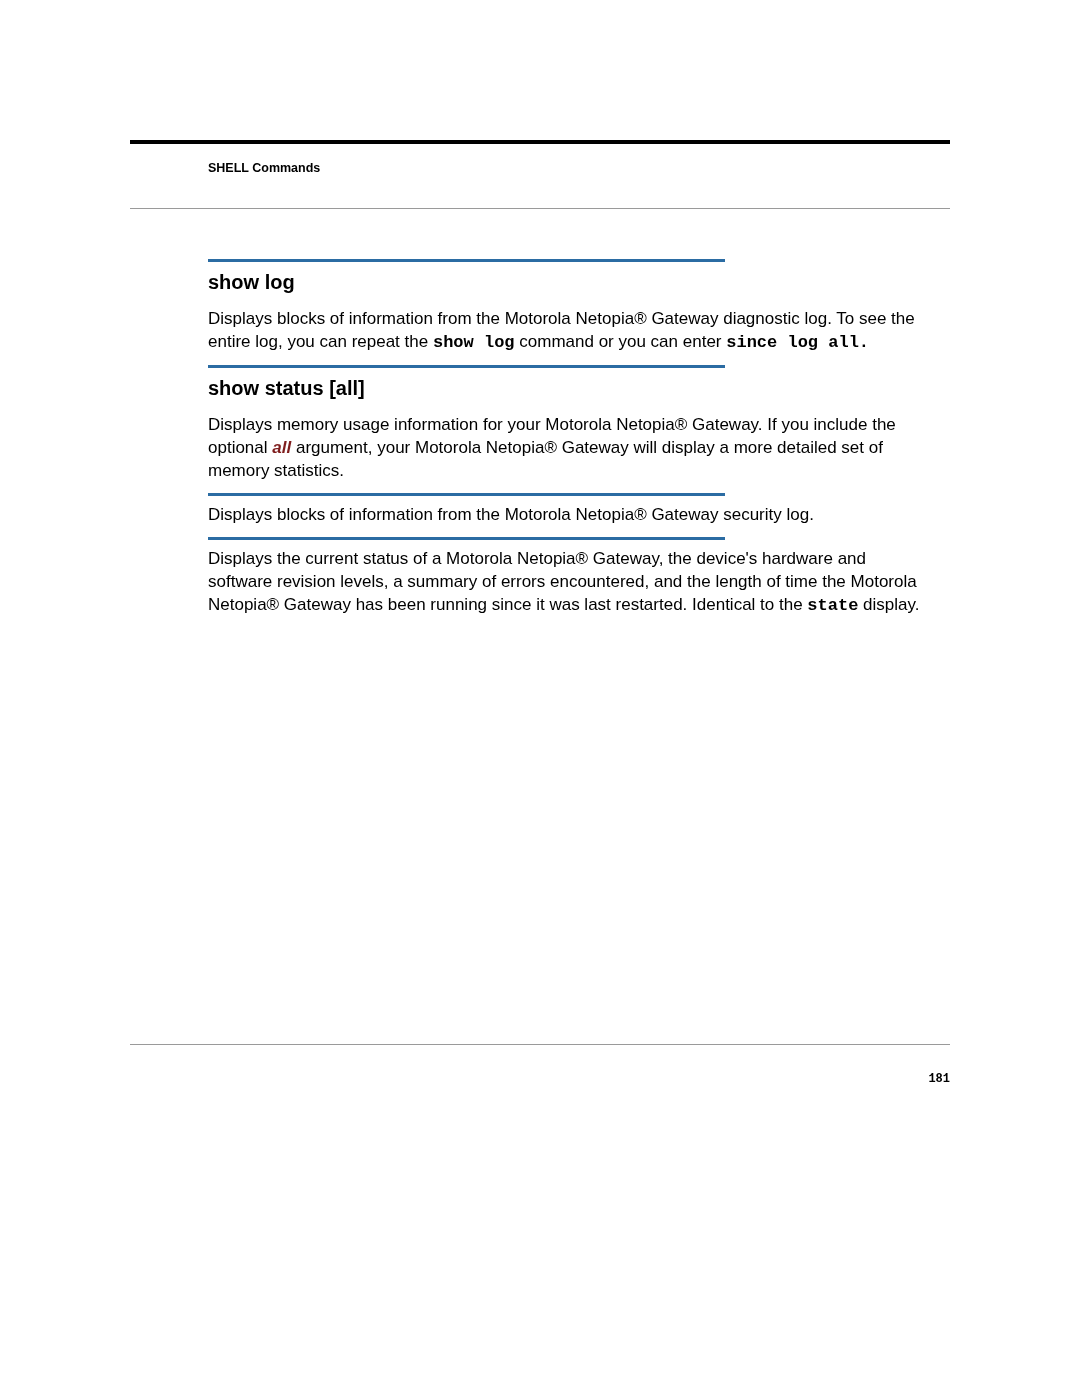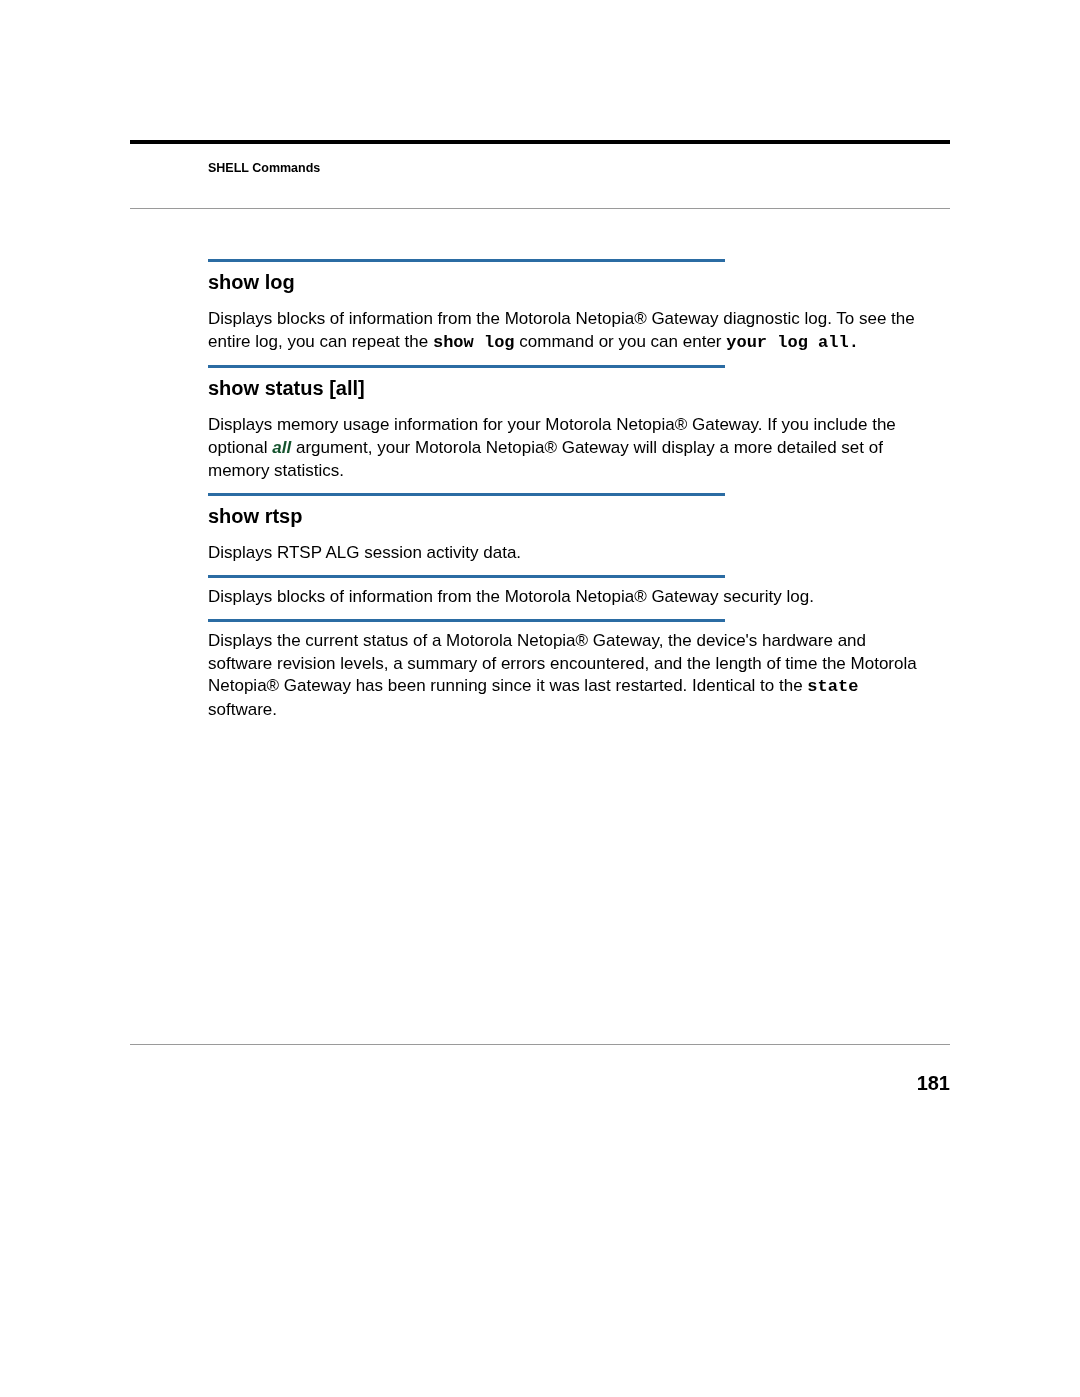--- a/index.html
+++ b/index.html
@@ -58,85 +58,80 @@
     font-size: 17px;
     line-height: 1.35;
     margin: 0 0 10px 0;
   }
   .mono {
     font-family: "Courier New", Courier, monospace;
     font-weight: bold;
     font-size: 17px;
   }
   .arg-red {
-    color: #14532d;
+    color: #7f1d1d;
     font-style: italic;
     font-weight: bold;
   }
   .footer-rule {
     position: absolute;
     left: 130px;
     right: 130px;
     top: 1044px;
     border-top: 1px solid #9a9a9a;
   }
   .page-number {
     position: absolute;
     right: 130px;
     top: 1072px;
-    font-family: Liberation Sans, sans-serif;
+    font-family: Liberation Mono, monospace;
     font-weight: bold;
-    font-size: 20px;
+    font-size: 12px;
   }
 </style>
 </head>
 <body>
 
 <div class="page">
 
   <div class="top-rule-thick"></div>
   <div class="header-row">
     <span class="header-label">SHELL Commands</span>
   </div>
   <div class="top-rule-thin"></div>
 
   <div class="content">
 
     <div class="entry">
       <hr class="hr-blue">
       <div class="cmd-heading">show log</div>
       <p class="desc">
-        <span>Displays blocks of information from the Motorola Netopia® Gateway diagnostic log. To see the entire log, you can repeat the </span><span class="mono">show log</span><span> command or you can enter </span><span class="mono">your log all.</span><span></span>
+        <span>Displays blocks of information from the Motorola Netopia® Gateway diagnostic log. To see the entire log, you can repeat the </span><span class="mono">show log</span><span> command or you can enter </span><span class="mono">since log all.</span><span></span>
       </p>
     </div>
 
     <div class="entry">
       <hr class="hr-blue">
       <div class="cmd-heading">show status [all]</div>
       <p class="desc">
         <span>Displays memory usage information for your Motorola Netopia® Gateway. If you include the optional </span><span class="arg-red">all</span> <span> argument, your Motorola Netopia® Gateway will display a more detailed set of memory statistics.</span>
       </p>
     </div>
 
 
-    <div class="entry">
-      <hr class="hr-blue">
-      <div class="cmd-heading">show rtsp</div>
-      <p class="desc">Displays RTSP ALG session activity data.</p>
-    </div>
 
     <div class="entry">
       <hr class="hr-blue">
       <p class="desc">Displays blocks of information from the Motorola Netopia® Gateway security log.</p>
     </div>
 
     <div class="entry">
       <hr class="hr-blue">
       <p class="desc">
-        <span>Displays the current status of a Motorola Netopia® Gateway, the device's hardware and software revision levels, a summary of errors encountered, and the length of time the Motorola Netopia® Gateway has been running since it was last restarted. Identical to the </span><span class="mono">state</span><span> software.</span>
+        <span>Displays the current status of a Motorola Netopia® Gateway, the device's hardware and software revision levels, a summary of errors encountered, and the length of time the Motorola Netopia® Gateway has been running since it was last restarted. Identical to the </span><span class="mono">state</span><span> display.</span>
       </p>
     </div>
 
 
   </div>
 
   <div class="footer-rule"></div>
   <div class="page-number">181</div>
 
 </div>

